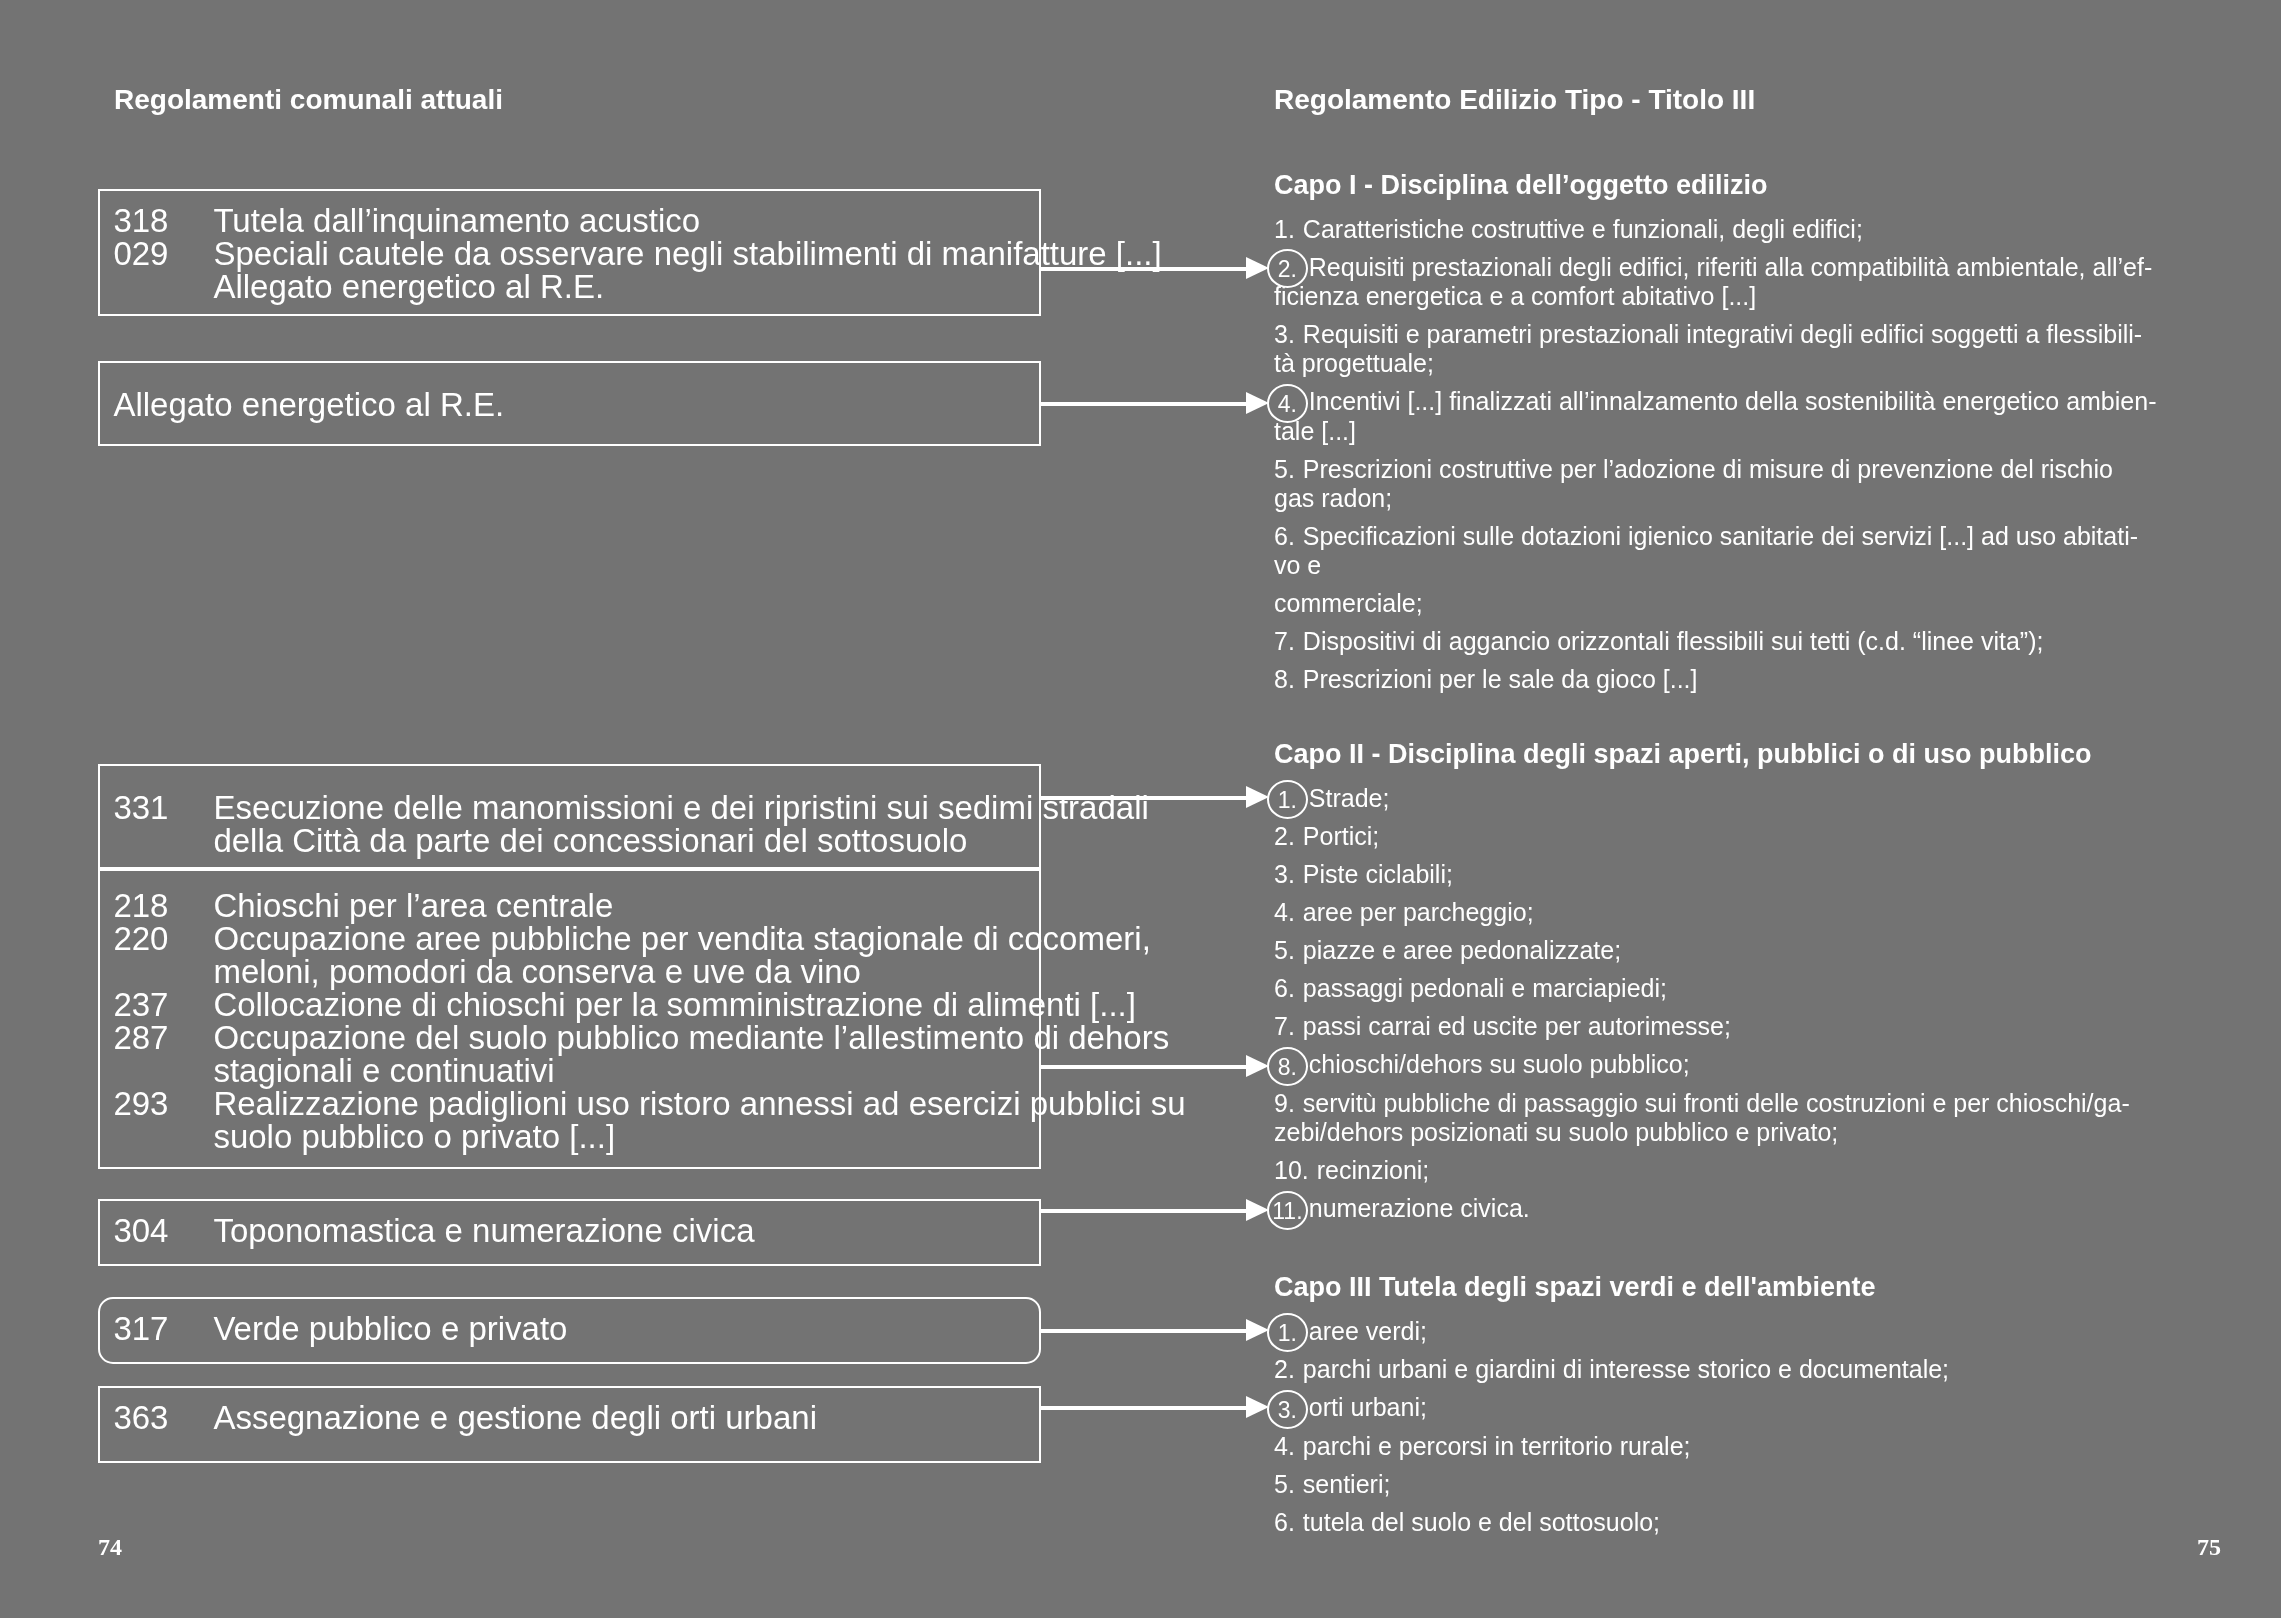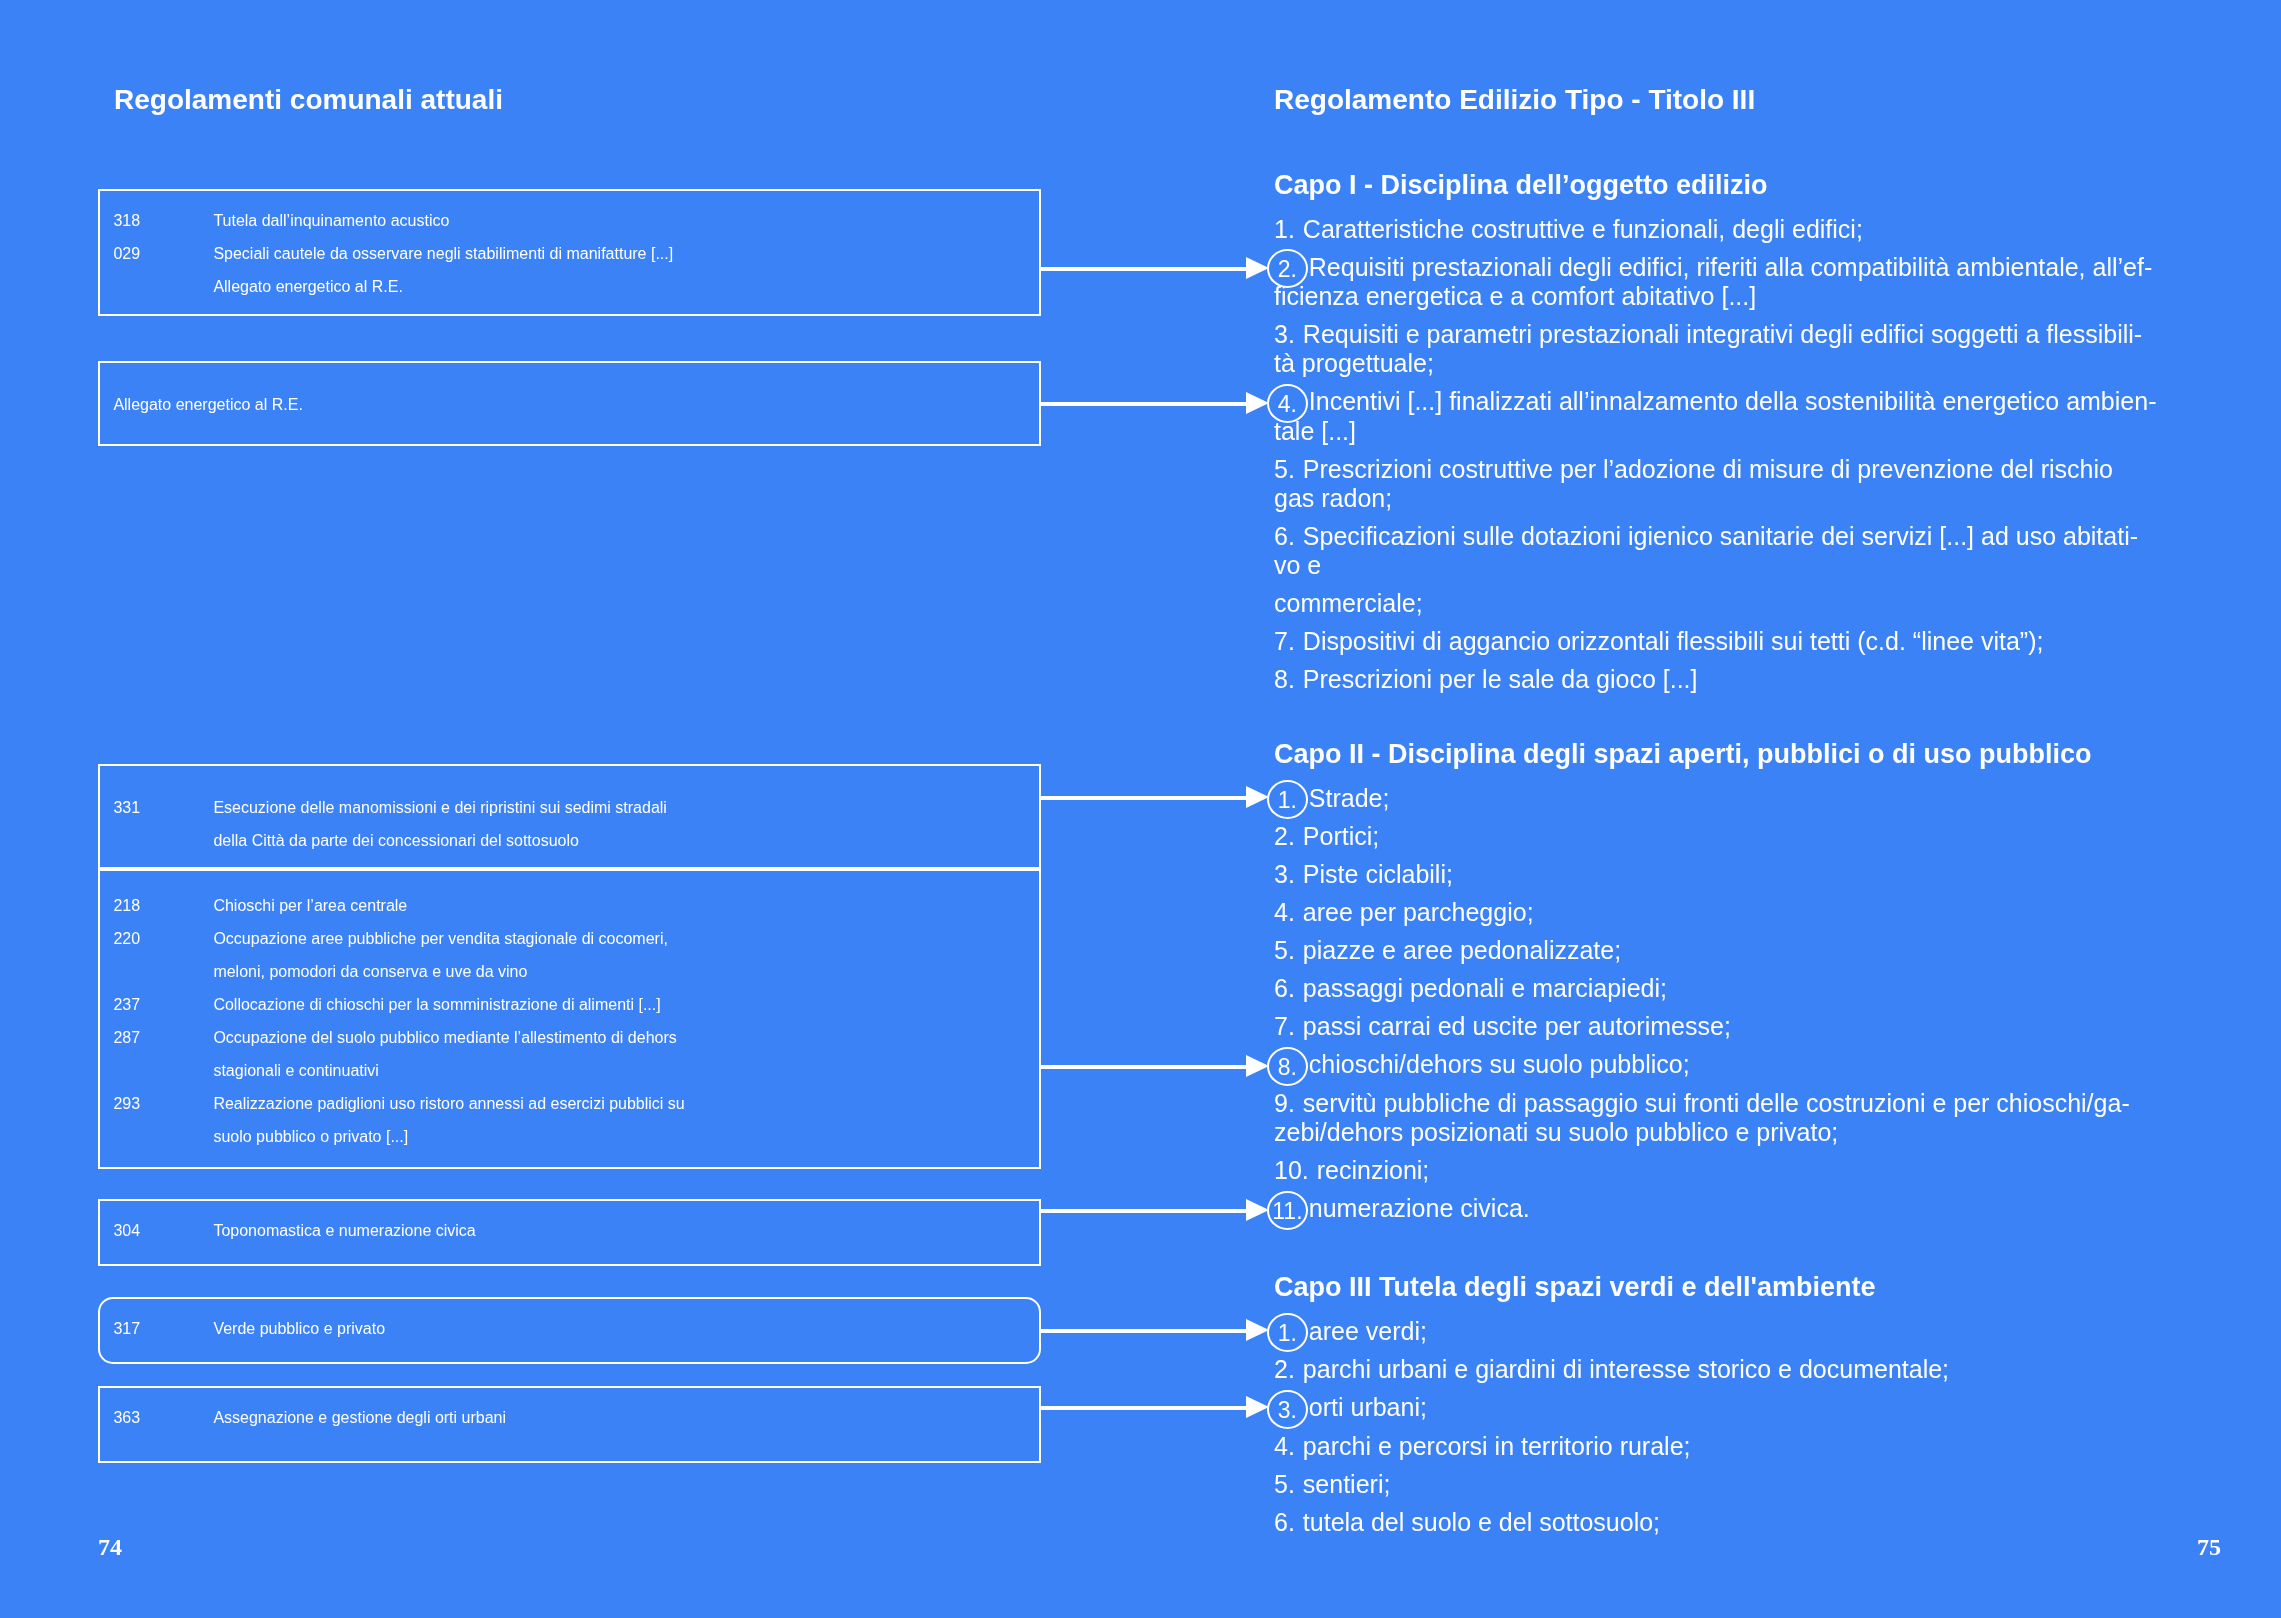--- a/index.html
+++ b/index.html
@@ -1,38 +1,38 @@
 <!DOCTYPE html>
 <html style="font-size:14.3px"><head>
 <meta charset="utf-8">
 <style>
   html,body{margin:0;padding:0;background:#000;}
   .canvas{
     position:relative;
     width:2281px;height:1618px;
-    background:#3b82f6;
+    background:#737373;
     color:#ffffff;
     font-family:"Liberation Sans", sans-serif;
     overflow:hidden;
   }
   
   .pg-title{
     position:absolute;
     font-size:28px;font-weight:bold;
     white-space:pre;
   }
   .title-left{top:84px;left:114px;}
   .title-right{top:84px;left:1274px;}
   
   .box{
     position:absolute;
     left:98px;width:943px;
     border:2.7px solid #ffffff;
     box-sizing:border-box;
-    font-size:16px;
+    font-size:33px;
   }
   .row{display:flex;}
   .rnum{flex:0 0 100px;line-height:33px;}
   .rtxt{white-space:pre;line-height:33px;}
   .b0{top:189px;height:127px;padding:12.5px 0 0 13.4px;}
   .b1{top:361px;height:85px;padding:25px 0 0 13.4px;}
   .b2{top:732px;height:105px;padding:25px 0 0 13.4px;margin-top:32px;}
   .b3{top:869px;height:300px;padding:18px 0 0 13.4px;}
   .b4{top:1199px;height:67px;padding:12.5px 0 0 13.4px;}
   .b5{top:1297px;height:67px;padding:12.5px 0 0 13.4px;border-radius:15px;}

